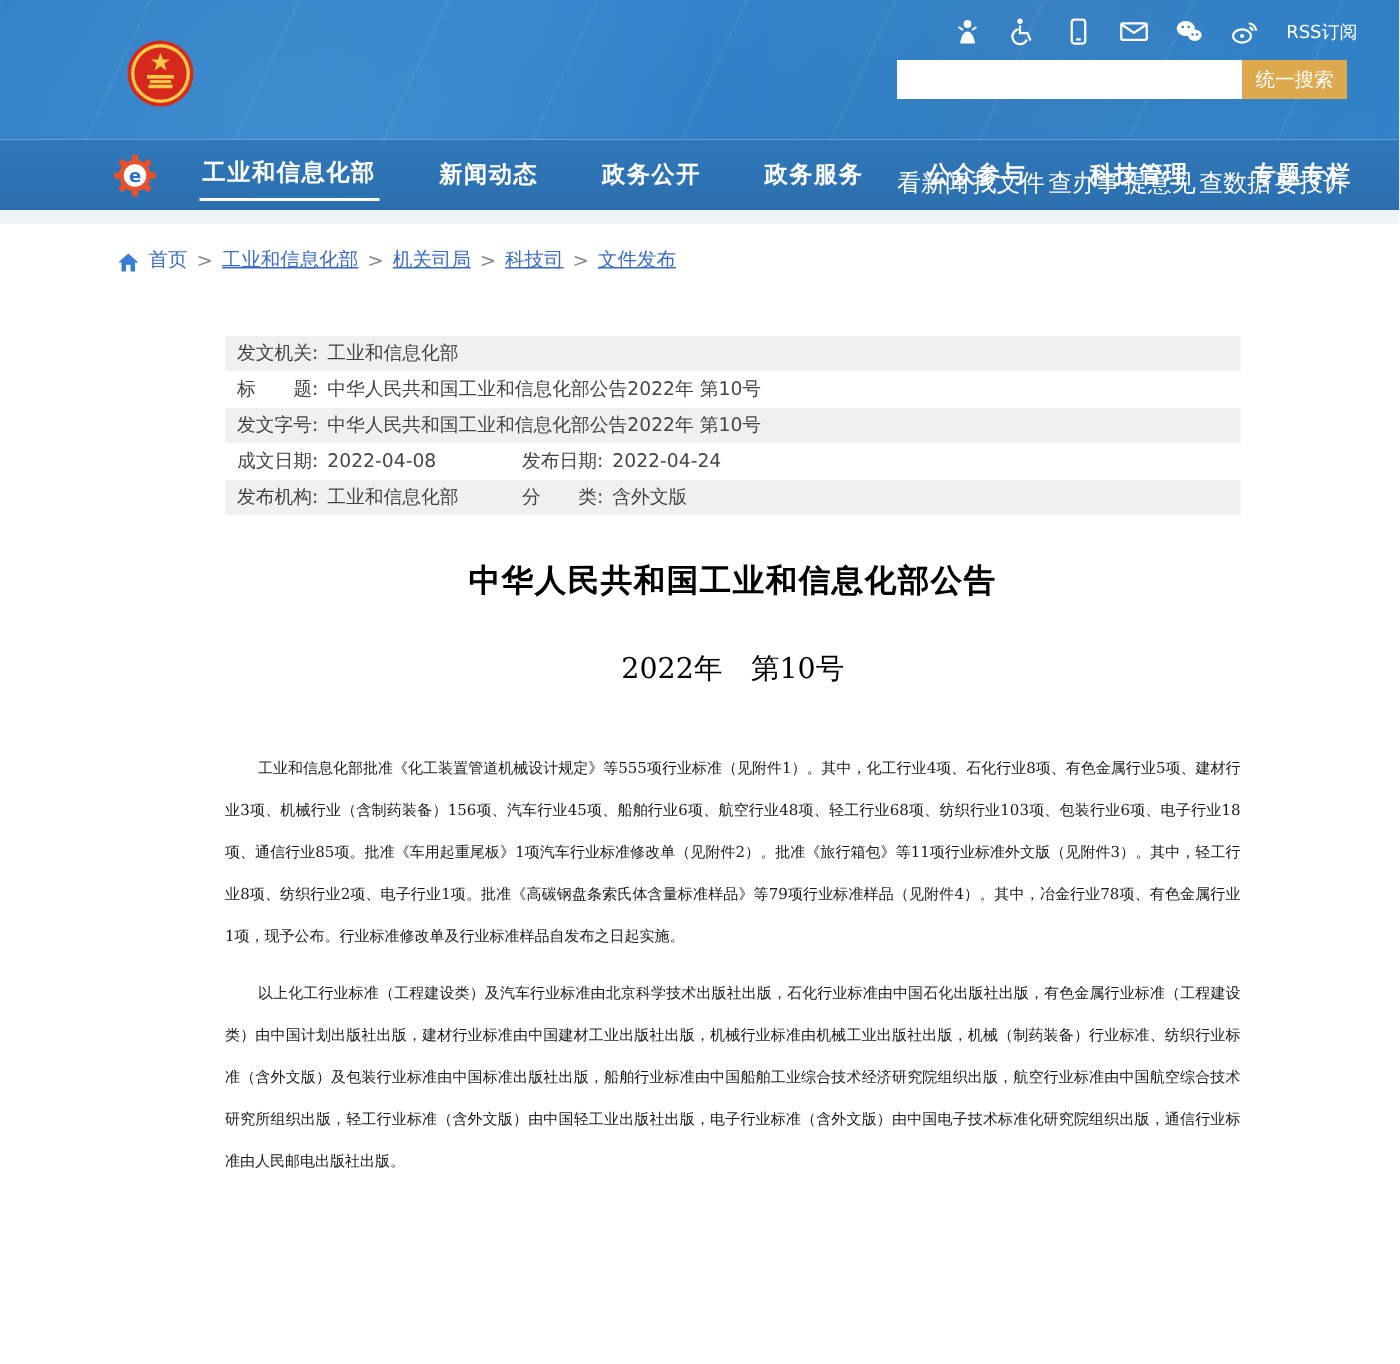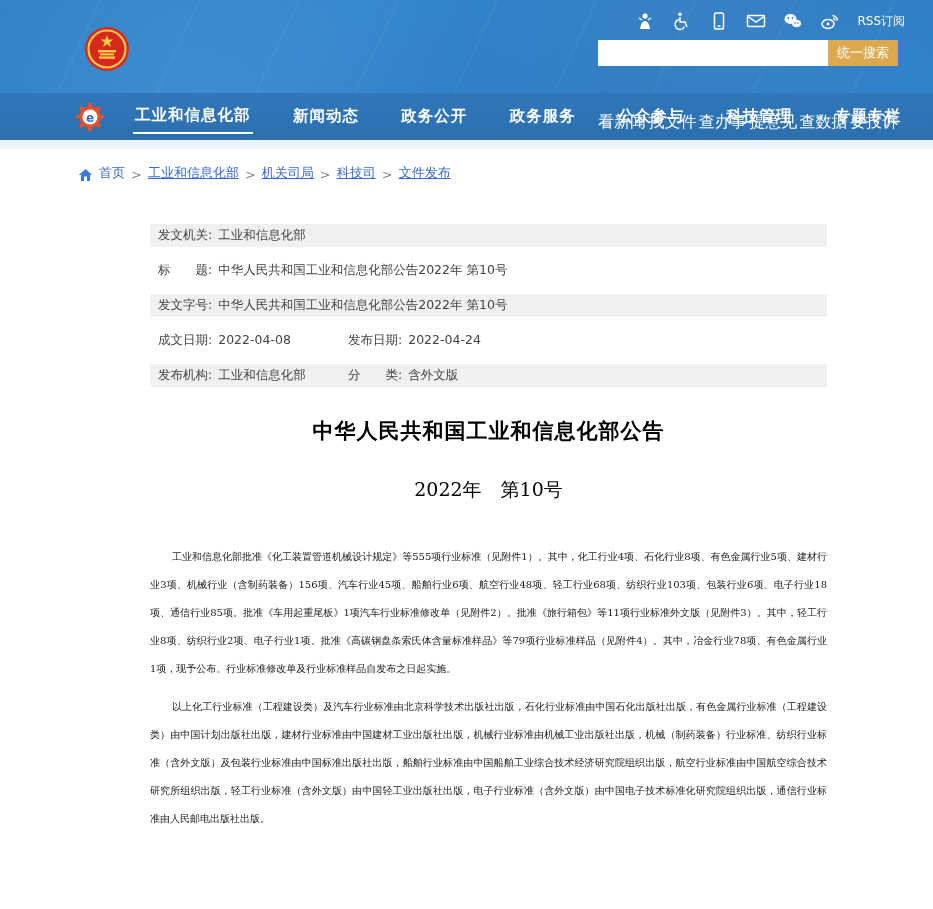--- a/index.html
+++ b/index.html
@@ -41,21 +41,21 @@
   
   .breadcrumb { display:flex; align-items:flex-end; padding-left:78px; margin-top:15px; font-size:13px; }
   .crumb-home { width:15px; height:14px; margin-right:6px; cursor:pointer; }
   .crumb-link { color:#3a6bc8; cursor:pointer; text-decoration:underline; }
   .crumb-link.no-underline { text-decoration:none; }
   .crumb-sep { color:#888; margin:0 6px; }
 
   
   .content { width:677px; margin-left:150px; }
   .meta-table { margin-top:42px; font-size:12.5px; color:#444; }
-  .meta-row { display:flex; align-items:center; height:23px; padding-left:8px; margin-bottom:12px;text-align:right; }
+  .meta-row { display:flex; align-items:center; height:23px; padding-left:8px; margin-bottom:1px;text-align:right; }
   .meta-row.odd { background:#f0f0f0; }
   .meta-pair1 { min-width:190px; display:inline-flex; }
   .meta-label { color:#444; white-space:pre; }
   .meta-value { color:#444; margin-left:6px; white-space:pre; }
 
   .doc-title { margin-top:30px; text-align:center; font-size:21px; font-weight:bold; color:#000; letter-spacing:1px; }
   .doc-issue { margin-top:32px; text-align:center; font-size:19px; color:#000; font-family:"DejaVu Serif","Liberation Serif",serif; }
 
   .doc-body { margin-top:40px; font-family:"DejaVu Serif","Liberation Serif",serif; color:#1a1a1a; }
   .para { font-size:10px; line-height:28px; text-indent:2.2em; text-align:justify; }

